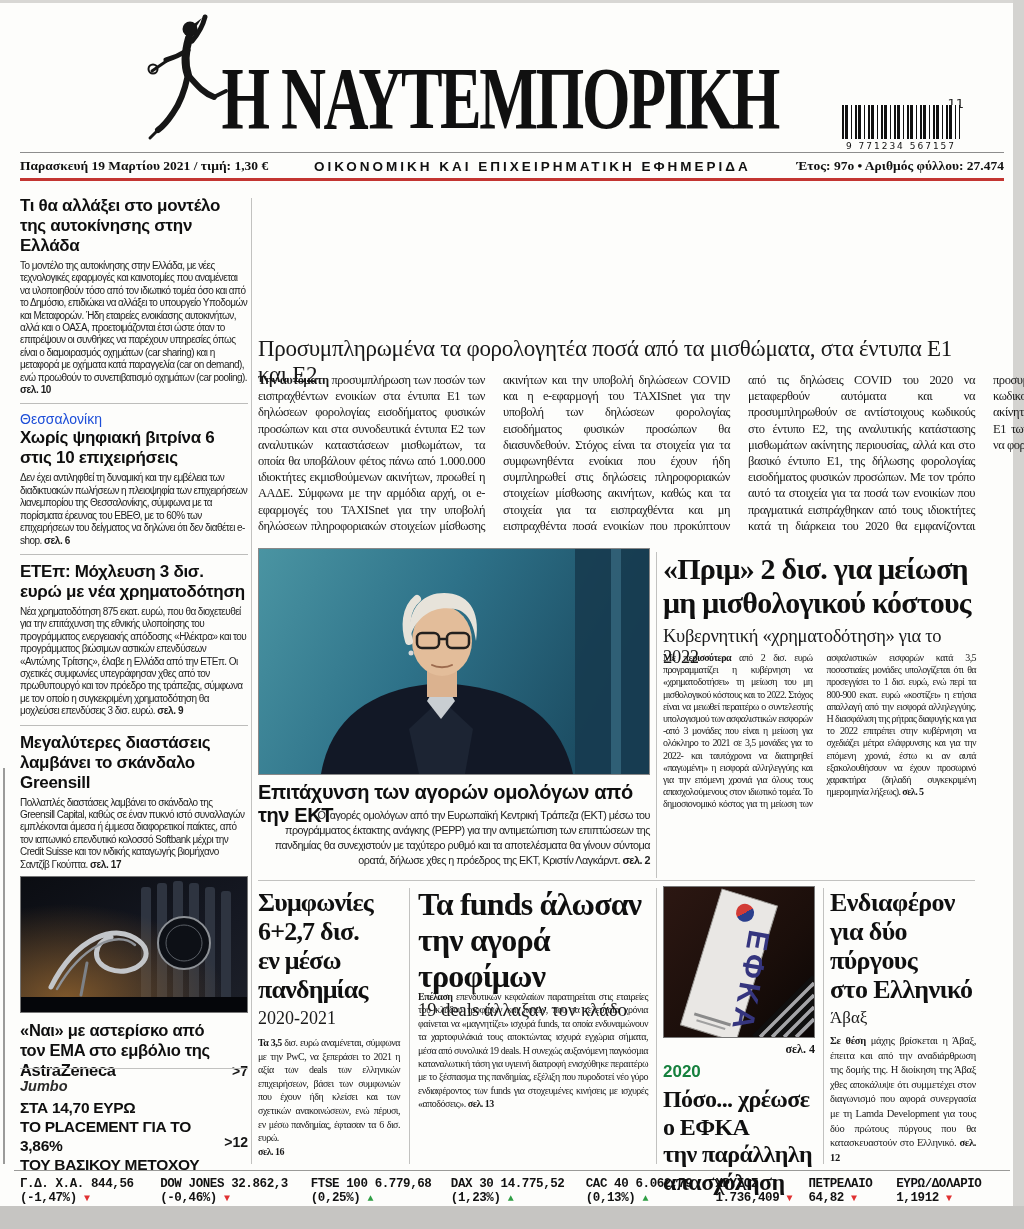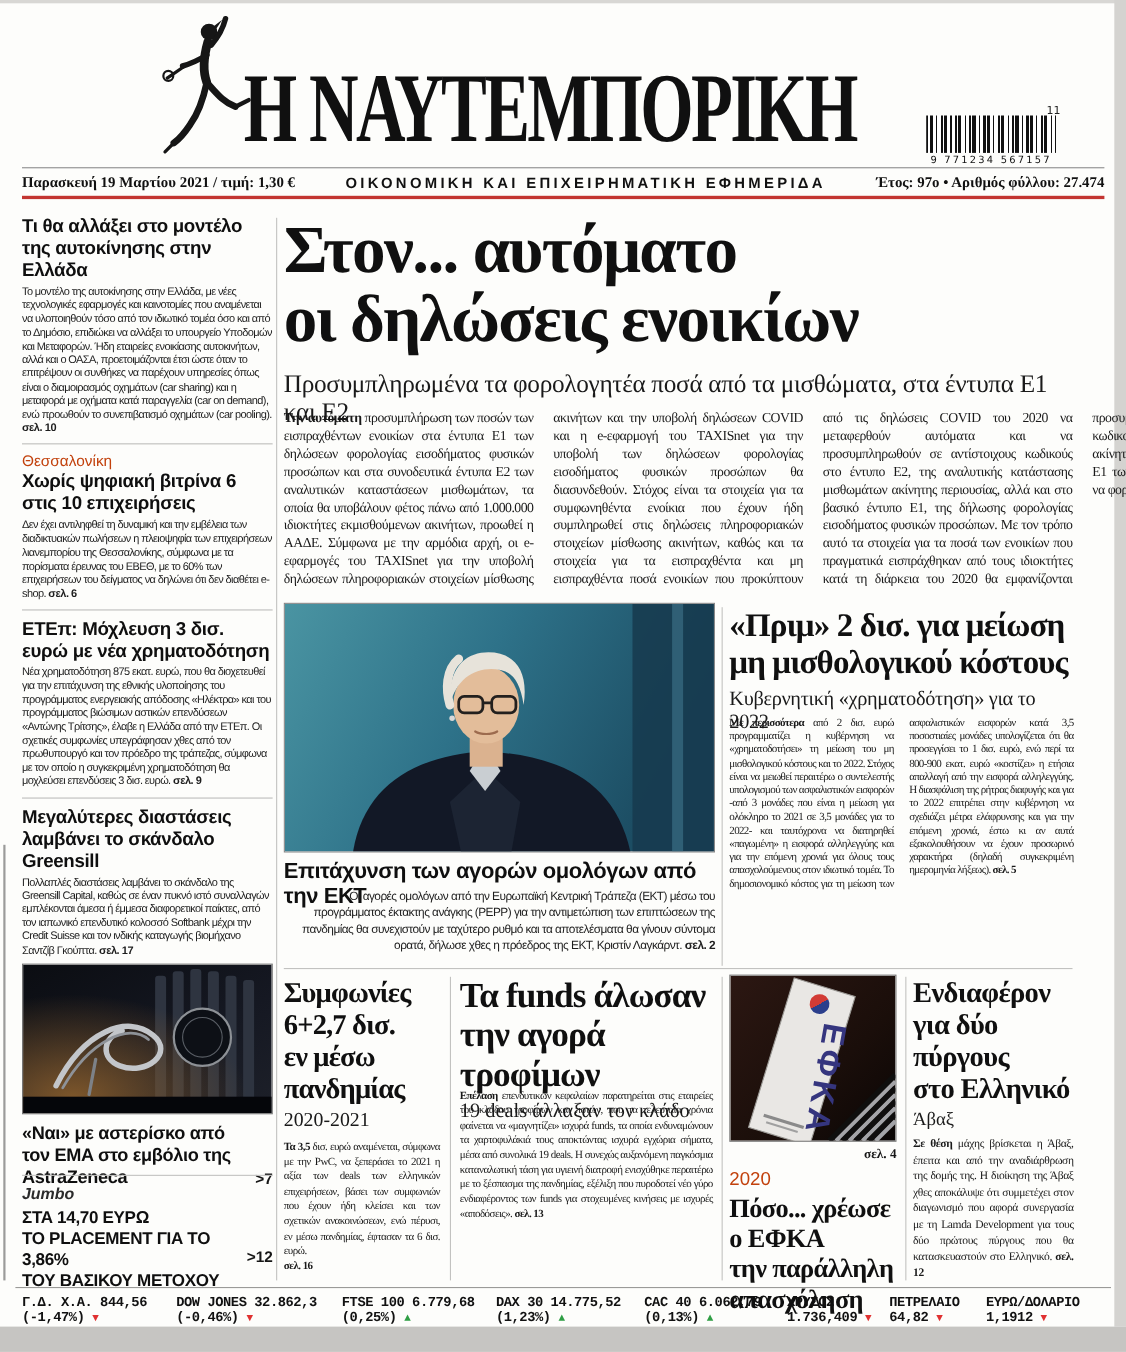--- a/index.html
+++ b/index.html
@@ -9,37 +9,37 @@
   
   .edge-bottom{left:0;top:1206px;width:1024px;height:23px;background:#c6c5c2;}
   .edge-right{left:1013px;top:0;width:11px;height:1206px;background:#d4d3d0;}
   .edge-top{left:0;top:0;width:1024px;height:3px;background:#d8d7d4;}
   .edge-left-line{left:3px;top:768px;width:2px;height:396px;background:#4a4a4a;opacity:.55;}
   
   .mast-title-wrap{left:228px;top:42px;width:620px;height:112px;display:flex;align-items:center;justify-content:flex-end;}
   .mast-title{font-family:"Liberation Serif",serif;font-weight:bold;font-size:78px;letter-spacing:-3px;
               white-space:nowrap;transform:scaleX(.8) scaleY(1.15);color:#101010;}
   .barcode-block{left:836px;top:98px;width:130px;height:56px;font-family:"DejaVu Sans",sans-serif;}
-  .barcode-issue{position:absolute;right:2px;top:-2px;font-size:10px;color:#222;}
+  .barcode-issue{position:absolute;right:2px;top:-2px;font-size:13px;color:#222;}
   .barcode-bars{position:absolute;left:6px;top:7px;width:118px;height:34px;
      background:repeating-linear-gradient(90deg,#111 0 2px,#fff 2px 3px,#111 3px 6px,#fff 6px 9px,#111 9px 10px,#fff 10px 13px);}
   .barcode-digits{position:absolute;left:0;top:43px;width:130px;text-align:center;font-size:9px;letter-spacing:2px;color:#111;}
   .date-strip{left:20px;top:152px;width:984px;height:26px;border-top:1px solid #8d8d8d;
               display:flex;align-items:center;justify-content:space-between;gap:40px;}
   .date-left,.issue-right{font-size:13.5px;font-weight:bold;color:#111;}
   .tagline{font-family:"Liberation Sans",sans-serif;font-weight:bold;font-size:13.5px;letter-spacing:3px;color:#111;}
   .red-rule{left:20px;top:178px;width:984px;height:3px;background:#c33531;}
   
   .vrule{background:#c2c2c0;width:1px;}
   .hrule{background:#c2c2c0;height:1px;}
   
   .leftcol{left:20px;top:196px;width:228px;height:678px;overflow:hidden;font-family:"Liberation Sans",sans-serif;}
   .l-art{margin-bottom:5px;}
   .l-sep{border:none;border-top:1px solid #bdbdbb;margin:7px 0 7px 0;}
-  .l-kicker{font-size:14px;color:#c2410c;margin:0 0 1px 0;}
+  .l-kicker{font-size:14px;color:#1d4ed8;margin:0 0 1px 0;}
   .l-title{font-size:17px;line-height:20px;font-weight:bold;letter-spacing:-.3px;color:#0f0f0f;margin:0 0 4px 0;}
   .l-body{font-size:10px;line-height:12.4px;letter-spacing:-.55px;color:#1d1d1d;margin:0;text-align:left;}
   .l-body b{letter-spacing:-.4px;}
   .left-photo{left:20px;top:876px;width:228px;height:137px;border:1px solid #777;box-sizing:border-box;}
   .ema-brief{left:20px;top:1020px;width:228px;font-family:"Liberation Sans",sans-serif;}
   .ema-title{font-size:16.5px;line-height:20px;font-weight:bold;letter-spacing:-.3px;color:#0f0f0f;width:200px;}
   .brief-page{position:absolute;right:0;bottom:1px;font-size:14px;font-weight:bold;}
   .left-rule2{left:20px;top:1068px;width:228px;}
   .jumbo{left:20px;top:1078px;width:228px;font-family:"Liberation Sans",sans-serif;}
   .jumbo-kicker{font-size:14.5px;font-weight:bold;font-style:italic;color:#2b2b2b;margin-bottom:4px;}
@@ -68,21 +68,21 @@
   .bot-rule{left:258px;top:880px;width:717px;}
   .serif-title{font-weight:bold;white-space:pre-line;color:#101010;}
   .deals-title{left:258px;top:888px;width:145px;font-size:26px;line-height:29px;letter-spacing:-.8px;}
   .deals-sub{left:258px;top:1008px;font-size:18px;color:#1a1a1a;}
   .deals-body{left:258px;top:1036px;width:142px;font-size:10px;line-height:13.6px;letter-spacing:-.5px;text-align:justify;color:#191919;}
   .funds-title{left:418px;top:886px;width:235px;font-size:32px;line-height:36px;letter-spacing:-.8px;}
   .funds-sub{left:418px;top:1000px;font-size:18.5px;color:#1a1a1a;}
   .funds-body{left:418px;top:990px;width:230px;font-size:10px;line-height:13.4px;letter-spacing:-.5px;text-align:justify;color:#191919;}
   .efka-photo{left:663px;top:886px;width:152px;height:152px;border:1px solid #777;box-sizing:border-box;}
   .efka-page{left:663px;top:1042px;width:152px;text-align:right;font-size:12px;font-weight:bold;}
-  .efka-kicker{left:663px;top:1062px;font-family:"Liberation Sans",sans-serif;font-weight:normal;font-size:17px;color:#c2410c;}
+  .efka-kicker{left:663px;top:1062px;font-family:"Liberation Sans",sans-serif;font-weight:bold;font-size:17px;color:#15803d;}
   .efka-title{left:663px;top:1086px;width:158px;font-size:24px;line-height:27.5px;letter-spacing:-.6px;}
   .towers-title{left:830px;top:888px;width:150px;font-size:26px;line-height:29px;letter-spacing:-.6px;}
   .towers-kicker{left:830px;top:1008px;font-size:17px;color:#1a1a1a;}
   .towers-body{left:830px;top:1034px;width:146px;font-size:10.5px;line-height:14.6px;letter-spacing:-.35px;text-align:justify;color:#191919;}
   
   .ticker-rule{left:14px;top:1170px;width:996px;background:#9a9a98;}
   .ticker{left:20px;top:1177px;width:985px;display:flex;justify-content:space-between;
           font-family:Liberation Mono, monospace;font-size:12.5px;font-weight:bold;letter-spacing:-.4px;color:#111;}
   .tk-arr-up{color:#2f9e44;font-size:10px;}
   .tk-arr-down{color:#e03131;font-size:10px;}
@@ -200,22 +200,20 @@
   <div class="abs hrule left-rule2"></div>
 
   <div class="abs jumbo" style="height:72px;">
     <div class="jumbo-kicker">Jumbo</div>
     <div class="jumbo-title">ΣΤΑ 14,70 ΕΥΡΩ
 ΤΟ PLACEMENT ΓΙΑ ΤΟ 3,86%
 ΤΟΥ ΒΑΣΙΚΟΥ ΜΕΤΟΧΟΥ</div>
     <b class="jumbo-page">&gt;12</b>
   </div>
 
-  <div class="abs headline">Στον... αυτόματο
-οι δηλώσεις ενοικίων</div>
   <div class="abs subheadline">Προσυμπληρωμένα τα φορολογητέα ποσά από τα μισθώματα, στα έντυπα Ε1 και Ε2</div>
   <p class="abs lead-body" style="margin:0;"><b>Την αυτόματη</b> <span>προσυμπλήρωση των ποσών των εισπραχθέντων ενοικίων στα έντυπα Ε1 των δηλώσεων φορολογίας εισοδήματος φυσικών προσώπων και στα συνοδευτικά έντυπα Ε2 των αναλυτικών καταστάσεων μισθωμάτων, τα οποία θα υποβάλουν φέτος πάνω από 1.000.000 ιδιοκτήτες εκμισθούμενων ακινήτων, προωθεί η ΑΑΔΕ. Σύμφωνα με την αρμόδια αρχή, οι e-εφαρμογές του TAXISnet για την υποβολή δηλώσεων πληροφοριακών στοιχείων μίσθωσης ακινήτων και την υποβολή δηλώσεων COVID και η e-εφαρμογή του TAXISnet για την υποβολή των δηλώσεων φορολογίας εισοδήματος φυσικών προσώπων θα διασυνδεθούν. Στόχος είναι τα στοιχεία για τα συμφωνηθέντα ενοίκια που έχουν ήδη συμπληρωθεί στις δηλώσεις πληροφοριακών στοιχείων μίσθωσης ακινήτων, καθώς και τα στοιχεία για τα εισπραχθέντα και μη εισπραχθέντα ποσά ενοικίων που προκύπτουν από τις δηλώσεις COVID του 2020 να μεταφερθούν αυτόματα και να προσυμπληρωθούν σε αντίστοιχους κωδικούς στο έντυπο Ε2, της αναλυτικής κατάστασης μισθωμάτων ακίνητης περιουσίας, αλλά και στο βασικό έντυπο Ε1, της δήλωσης φορολογίας εισοδήματος φυσικών προσώπων. Με τον τρόπο αυτό τα στοιχεία για τα ποσά των ενοικίων που πραγματικά εισπράχθηκαν από τους ιδιοκτήτες κατά τη διάρκεια του 2020 θα εμφανίζονται προσυμπληρωμένα στους πίνακες και στους κωδικούς των φορολογητέων εισοδημάτων από ακίνητα που περιλαμβάνονται στα έντυπα Ε2 και Ε1 των φετινών φορολογικών δηλώσεων ώστε να φορολογηθούν κανονικά.</span> </p>
 
   <div class="abs ecb-photo">
     <svg width="390" height="225" viewBox="0 0 390 225">
       <defs>
         <linearGradient id="tealbg" x1="0" y1="0" x2="1" y2=".3">
           <stop offset="0" stop-color="#4a94a2"></stop>
             <stop offset=".5" stop-color="#2e7289"></stop>
             <stop offset="1" stop-color="#1c4d63"></stop>

